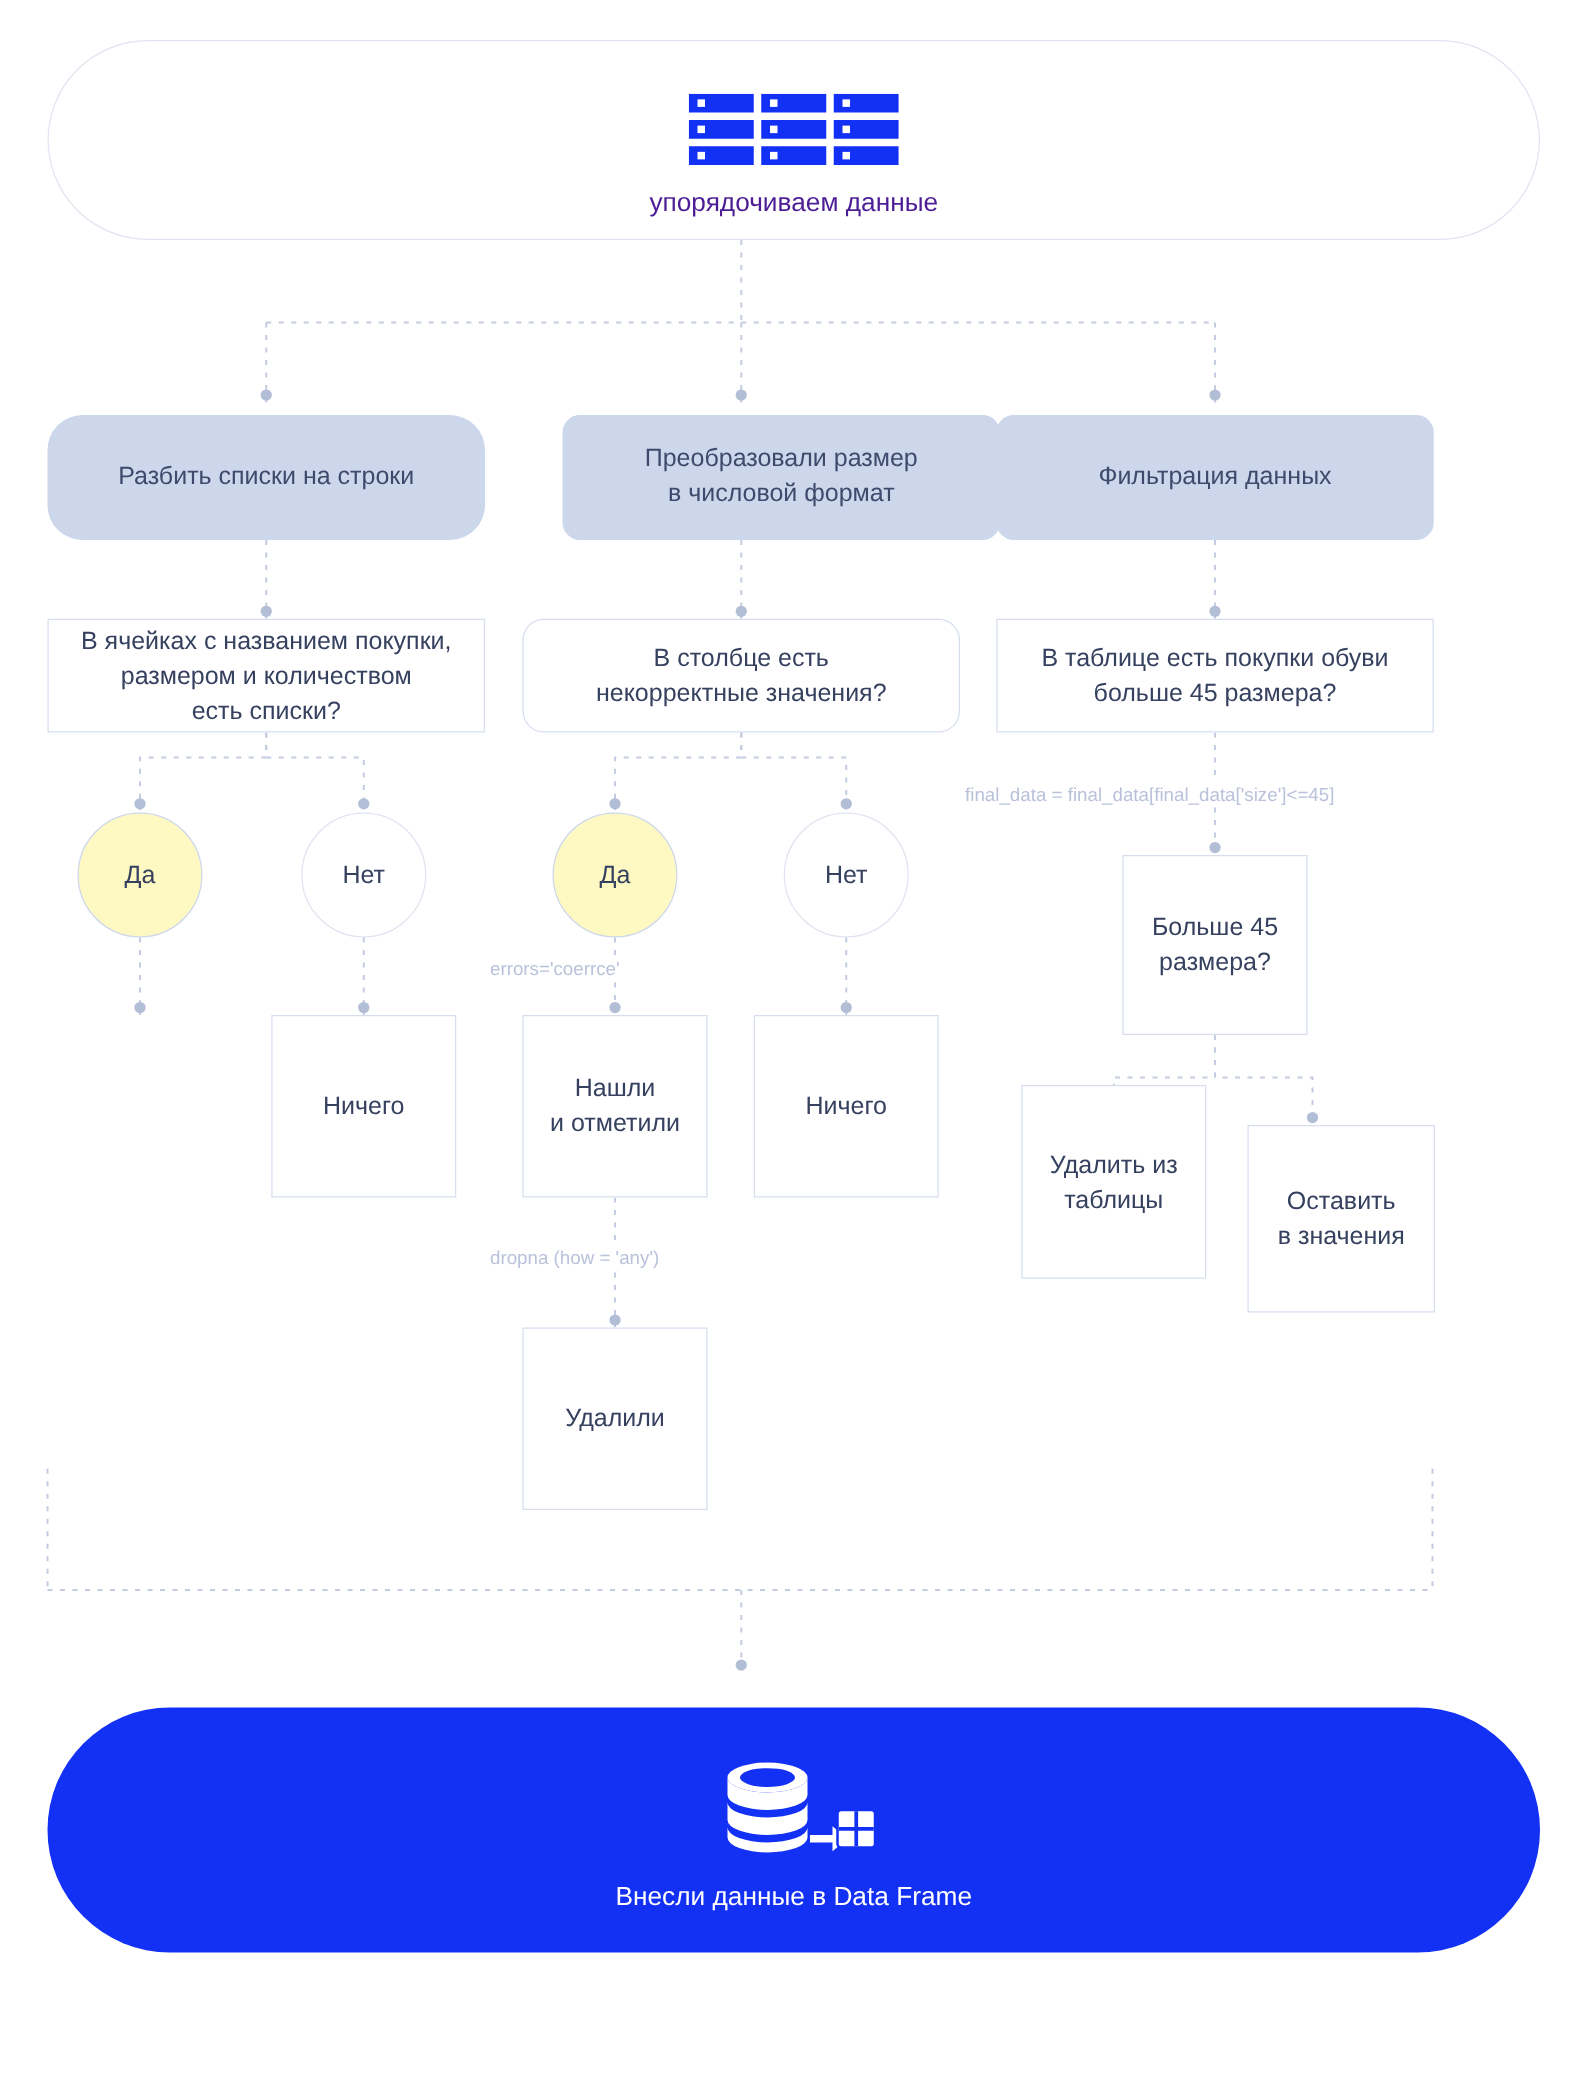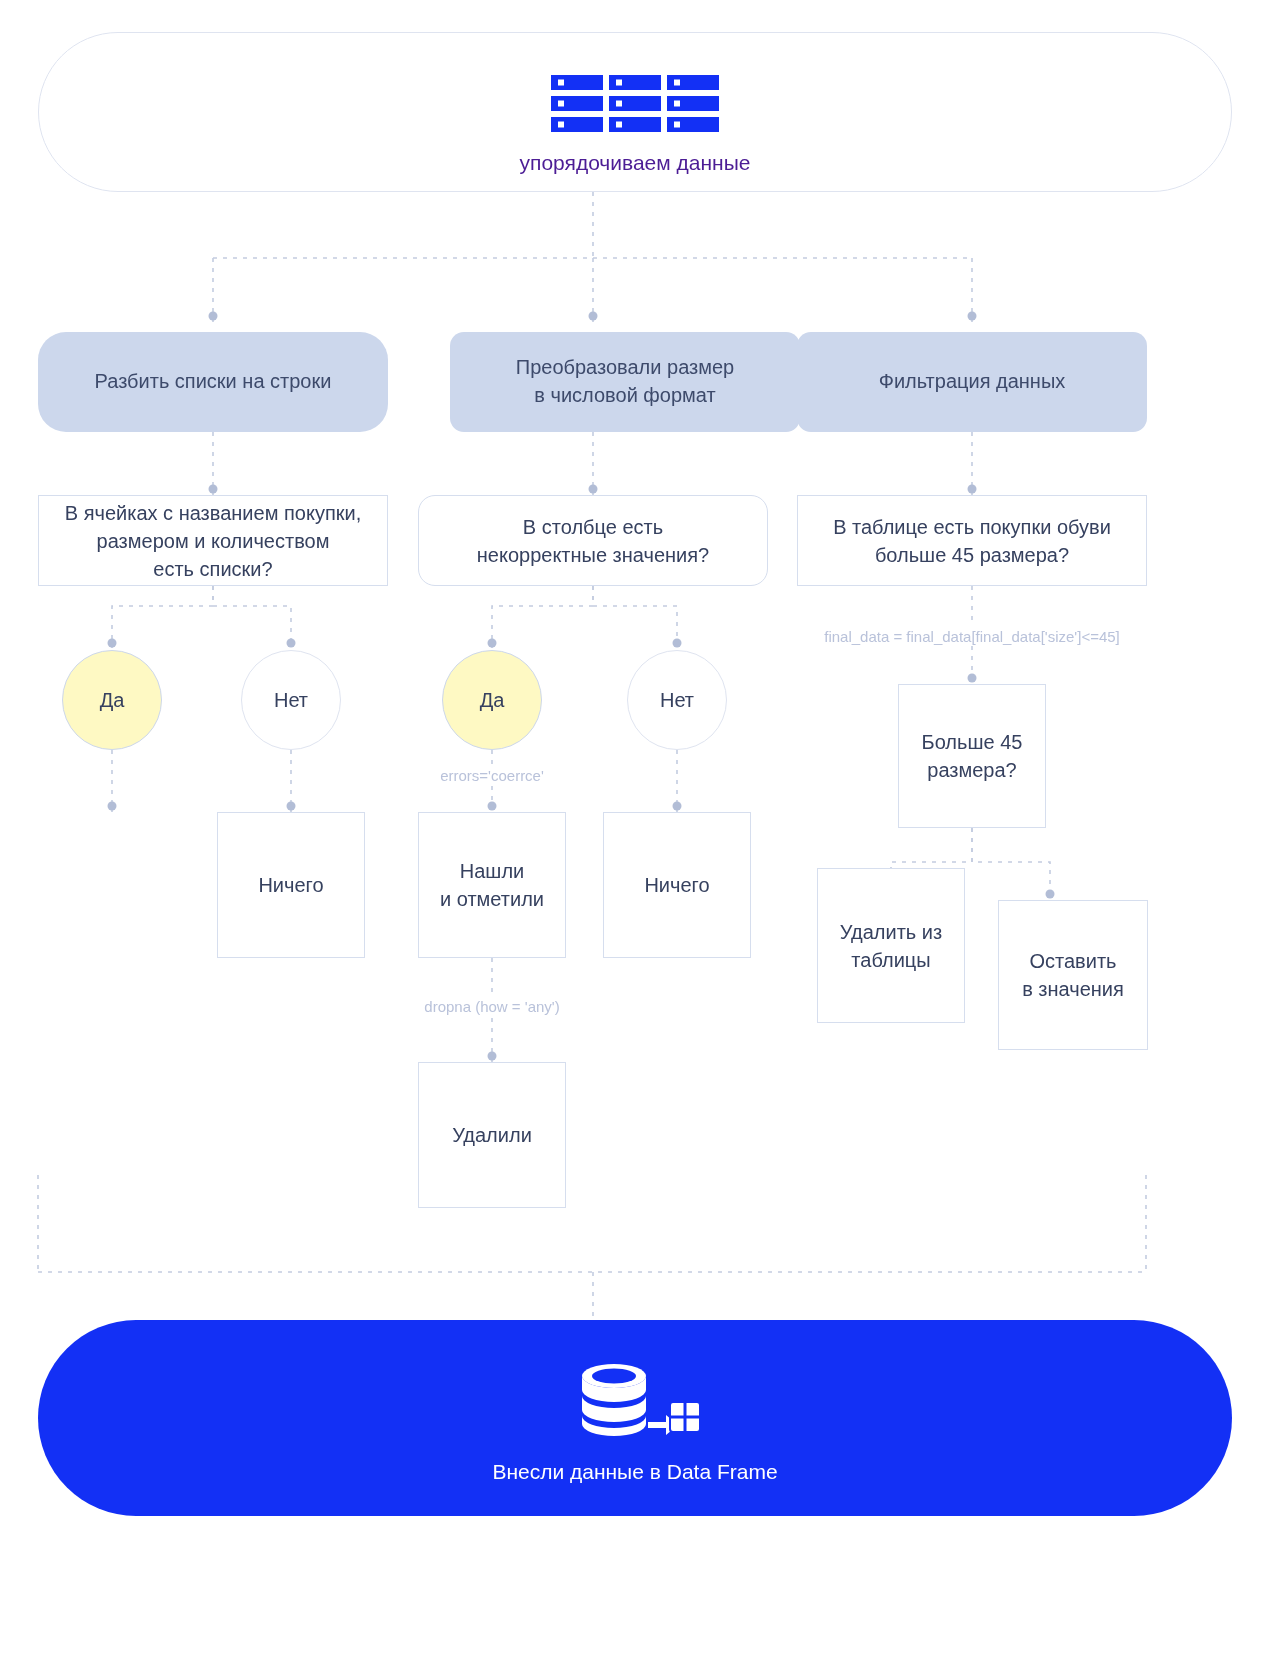--- a/index.html
+++ b/index.html
@@ -115,28 +115,27 @@
     background: #ffffff;
     border: 1px solid #dfe4f0;
   }
 
   
   .anno {
     position: absolute;
     font-size: 15px;
     color: #b9c2da;
     white-space: nowrap;
-    text-align: center;
   }
 
   
   .bottom-bar {
     position: absolute;
     left: 38px;
-    top: 1320px;
+    top: 1366px;
     width: 1194px;
     height: 196px;
     background: #1330f5;
     border-radius: 98px;
     box-sizing: border-box;
   }
   .bottom-icon {
     position: absolute;
     left: 50%;
     top: 42px;

